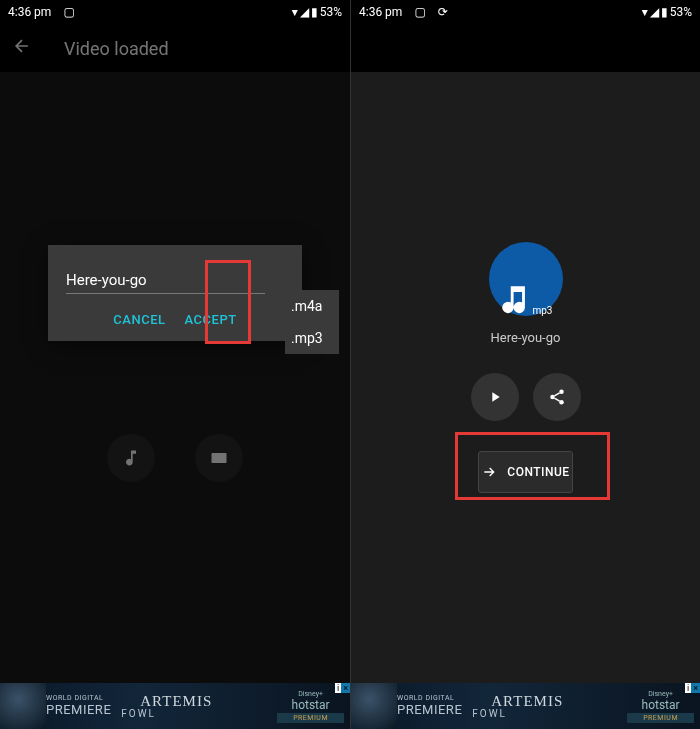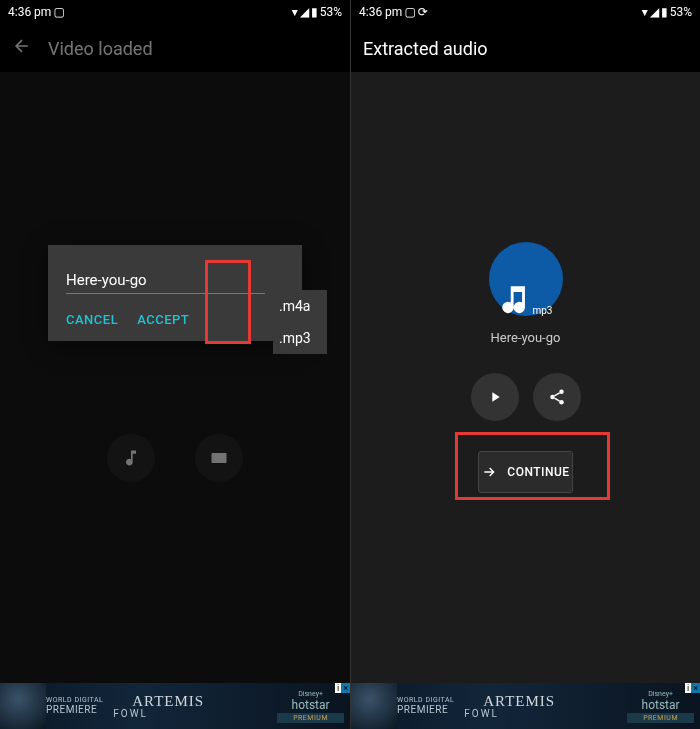--- a/index.html
+++ b/index.html
@@ -1,54 +1,54 @@
 <!DOCTYPE html>
 <html><head>
 <meta charset="utf-8">
 <style>
 *{margin:0;padding:0;box-sizing:border-box;font-family:Roboto,Arial,sans-serif}
 body{background:#fff;display:flex;width:700px;height:729px}
 .phone{width:350px;height:729px;background:#000;position:relative;overflow:hidden}
 .phone+.phone{border-left:1px solid #333}
 .statusbar{height:24px;display:flex;justify-content:space-between;align-items:center;padding:0 8px;color:#fff;font-size:12px;background:#000}
-.status-left{display:flex;align-items:flex-end;gap:2px}
+.status-left{display:flex;align-items:flex-end;gap:12px}
 .status-right{display:flex;align-items:center;gap:2px}
-.appbar{height:48px;display:flex;align-items:center;padding:0 12px;gap:16px;color:#fff}
+.appbar{height:48px;display:flex;align-items:center;padding:0 12px;gap:32px;color:#fff}
 .appbar.dim{opacity:.45}
 .appbar-title{font-size:18px;font-weight:400}
 .screen-body{position:absolute;top:72px;left:0;right:0;bottom:46px;background:#1c1c1c}
 .dimmed::after{content:"";position:absolute;inset:0;background:rgba(0,0,0,.55);pointer-events:none}
 .thumb{width:74px;height:74px;background:#888;position:absolute;left:50%;top:190px;transform:translateX(-50%);display:flex;align-items:center;justify-content:center}
 .thumb svg{width:40px;height:56px}
 .circ-row{position:absolute;left:50%;top:362px;transform:translateX(-50%);display:flex;gap:40px}
 .circ{width:48px;height:48px;border-radius:50%;background:#2a2a2a;display:flex;align-items:center;justify-content:center;color:#fff}
 .dialog{position:absolute;left:48px;right:48px;top:245px;background:#3a3a3a;padding:22px 18px 14px;z-index:5;box-shadow:0 4px 20px rgba(0,0,0,.5)}
 .input-row{display:flex;align-items:flex-end;gap:8px;margin-bottom:18px}
 .text-input{flex:1;background:none;border:none;border-bottom:1px solid #777;color:#fff;font-size:15px;padding:4px 0;outline:none}
 .dropdown{position:relative;width:50px}
 .caret{position:absolute;right:-18px;top:2px;color:#1ec3d8;font-size:10px}
-.drop-menu{position:absolute;left:0;top:-4px;background:#3a3a3a;width:54px}
+.drop-menu{position:absolute;left:12px;top:-4px;background:#3a3a3a;width:54px}
 .drop-item{color:#fff;font-size:14px;padding:8px 6px}
-.dlg-actions{display:flex;justify-content:flex-start;gap:19px}
+.dlg-actions{display:flex;justify-content:center;gap:19px}
 .dlg-btn{color:#1ec3d8;font-size:13px;font-weight:500;letter-spacing:.5px;background:none;border:none}
 .redbox{position:absolute;border:3px solid #e53935;pointer-events:none;z-index:6}
 .redbox.left{left:205px;top:260px;width:46px;height:84px}
 .redbox.right{left:455px;top:432px;width:155px;height:68px}
 .music-block{display:flex;flex-direction:column;align-items:center;position:absolute;left:0;right:0;top:170px}
 .music-circ{width:74px;height:74px;border-radius:50%;background:#0d5aa7;display:flex;flex-direction:row;align-items:flex-end;justify-content:center;color:#fff}
 .music-label{font-size:10px;margin-top:-2px}
 .filename{color:#ccc;font-size:13px;margin-top:14px}
 .action-row{display:flex;gap:14px;margin-top:28px}
 .action-circ{width:48px;height:48px;border-radius:50%;background:#333;display:flex;align-items:center;justify-content:center;color:#fff}
 .continue-btn{margin-top:30px;background:#2b2b2b;border:1px solid #444;border-radius:3px;padding:12px 2px;display:flex;align-items:center;gap:10px;color:#fff;font-size:12px;font-weight:500;letter-spacing:.5px}
 .ad{position:absolute;left:0;right:0;bottom:0;height:46px;background:linear-gradient(90deg,#0a1828,#12263a 40%,#0a1420);display:flex;align-items:center;color:#b8c5d0;font-size:9px;overflow:hidden}
 .ad-face{width:46px;height:46px;background:radial-gradient(circle at 40% 35%,#3a5268,#0b1722);flex:none}
 .ad-txt{line-height:1.1}
 .ad-txt .l1{font-size:7px;letter-spacing:.5px}
-.ad-txt .l2{font-size:10px;letter-spacing:.5px}
+.ad-txt .l2{font-size:13px;letter-spacing:.5px}
 .ad-title{margin-left:19px;font-family:serif;font-size:15px;letter-spacing:1px;color:#d0d8de}
 .ad-sub{font-size:10px;letter-spacing:2px;margin-top:-2px}
 .ad-hotstar{margin-left:auto;margin-right:6px;text-align:center}
 .ad-hotstar .hs{font-size:12px;color:#9bb}
 .ad-hotstar .prem{background:#1a3a4a;color:#c8a050;font-size:7px;padding:1px 16px;letter-spacing:.5px;margin-top:1px}
 .ad-badge{position:absolute;top:0;right:0;display:flex;font-size:9px}
 .ad-badge span{background:#fff;color:#000;padding:0 2px}
 .ad-badge .x{background:#17a}
 .wrapper{position:relative;display:flex}
 </style>
@@ -145,23 +145,20 @@
       <span>4:36 pm</span>
       <span>▢</span>
       <span>⟳</span>
     </div>
     <div class="status-right">
       <span>▾</span>
       <span>◢</span>
       <span>▮</span>
       <span>53%</span>
     </div>
-  </div>
-  <div class="appbar">
-    <span class="appbar-title">Extracted audio</span>
   </div>
   <div class="screen-body">
     <div class="music-block">
       <div class="music-circ">
         <svg width="34" height="34" viewBox="0 0 24 24" fill="#fff">
               <path d="M9 3v11.55A4 4 0 1011 18V7h6v7.55A4 4 0 1019 18V3H9z"></path>
             </svg>
         <span class="music-label">mp3</span>
       </div>
       <div class="filename">Here-you-go</div>

